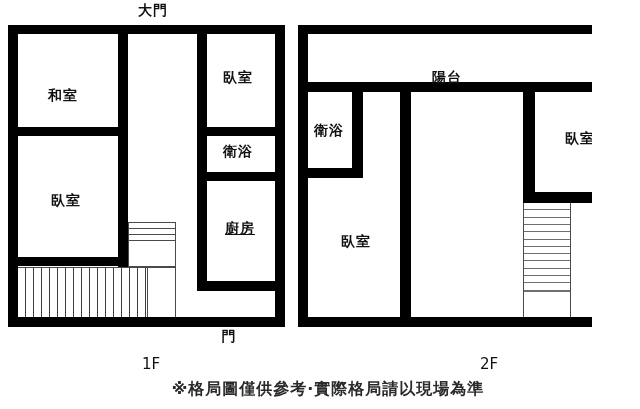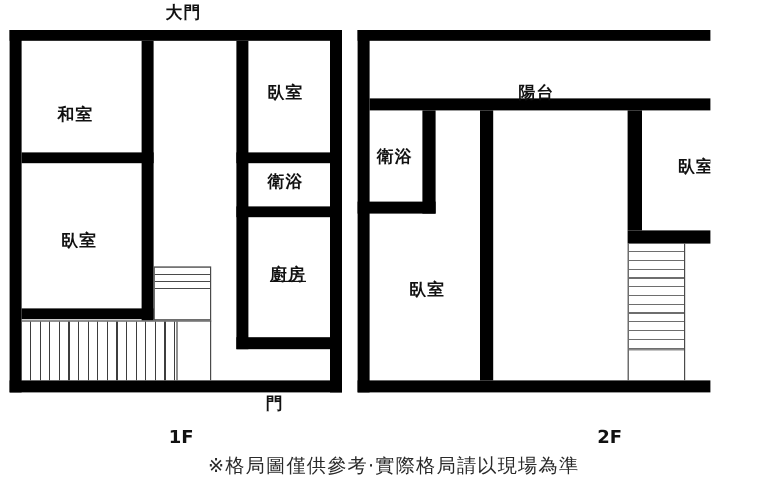--- a/index.html
+++ b/index.html
@@ -14,22 +14,22 @@
   .wall{position:absolute;background:#000000;}
   .label{
     position:absolute;
     transform:translate(-50%,-50%);
     white-space:nowrap;
     font-size:14px;
     font-weight:700;
     letter-spacing:1px;
     color:#111111;
   }
-  .floor-label{font-size:15px;font-weight:700;letter-spacing:0;}
-  .footer-label{font-size:16px;font-weight:400;color:#2a2a2a;letter-spacing:1px;}
+  .floor-label{font-size:15px;font-weight:400;letter-spacing:0;}
+  .footer-label{font-size:16px;font-weight:700;color:#2a2a2a;letter-spacing:1px;}
   .stair{position:absolute;box-sizing:border-box;}
   
   .stair-up-1f{
     left:128px;top:222px;width:48px;height:45px;
     border:1px solid #4a4a4a;
   }
   .stair-up-1f .treads{
     position:absolute;left:0;top:0;width:100%;height:19px;
     background:repeating-linear-gradient(180deg,transparent 0 5px,#4a4a4a 5px 6px);
   }
@@ -106,18 +106,18 @@
     <div class="wall" style="left:523px;top:192px;width:111px;height:11px;"></div>
 
     <div class="stair stair-2f">
       <div class="treads"></div>
     </div>
 
     <div class="label" style="left:447px;top:78px;">陽台</div>
     <div class="label" style="left:329px;top:131px;">衛浴</div>
     <div class="label" style="left:356px;top:242px;">臥室</div>
     <div class="label" style="left:580px;top:139px;">臥室</div>
-    <div class="label floor-label" style="left:508px;top:364px;">2F</div>
+    <div class="label floor-label" style="left:489px;top:364px;">2F</div>
   </div>
 
   <div class="label footer-label" style="left:328px;top:389px;">※格局圖僅供參考·實際格局請以現場為準</div>
 
 </div>
 
 </body></html>

